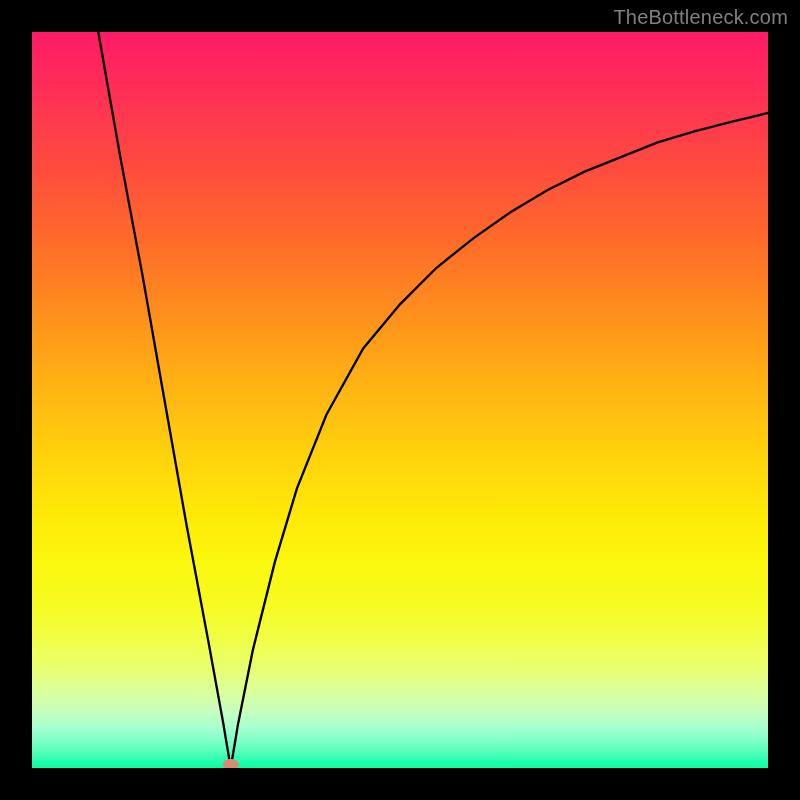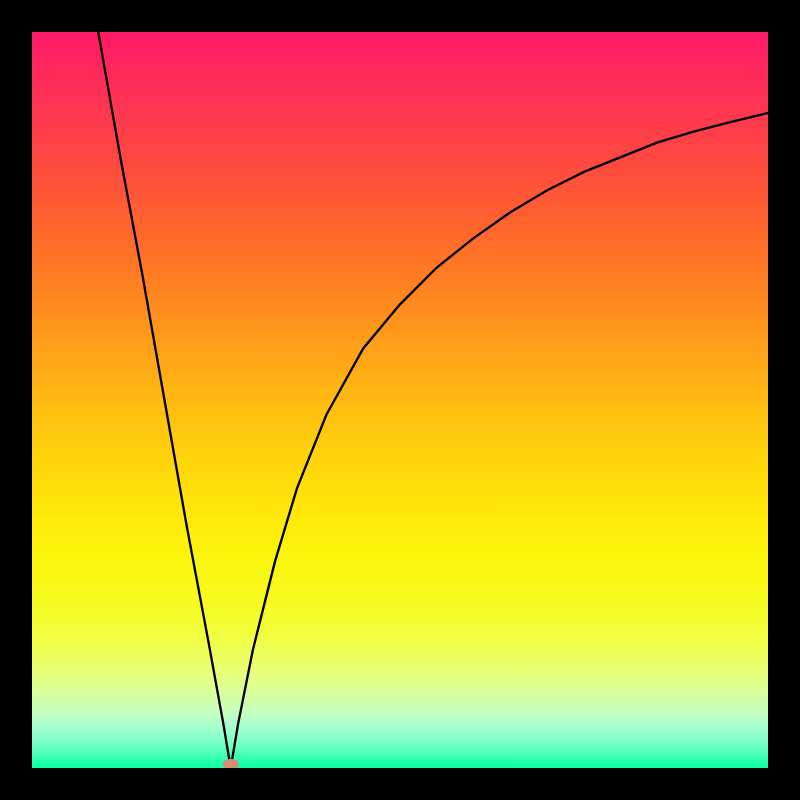--- a/index.html
+++ b/index.html
@@ -62,20 +62,21 @@
     top: 0;
     width: 736px;
     height: 736px;
     display: block;
   }
 </style>
 </head>
 <body>
 
 <div class="frame">
+  <div class="watermark">TheBottleneck.com</div>
   <div class="plot">
     <svg class="curve-svg" viewBox="0 0 100 100" preserveAspectRatio="none">
       <path id="left-branch-path" fill="none" stroke="#000" stroke-width="0.32" stroke-linecap="round" d="M9.000 0.000 L12.000 17.000 L15.000 33.000 L18.000 50.000 L21.000 67.000 L24.000 83.000 L26.000 94.000 L27.000 100.000"></path>
       <path id="right-branch-path" fill="none" stroke="#000" stroke-width="0.32" stroke-linecap="round" d="M27.000 100.000 L28.000 94.000 L30.000 84.000 L33.000 72.000 L36.000 62.000 L40.000 52.000 L45.000 43.000 L50.000 37.000 L55.000 32.000 L60.000 28.000 L65.000 24.500 L70.000 21.500 L75.000 19.000 L80.000 17.000 L85.000 15.000 L90.000 13.500 L95.000 12.200 L100.000 11.000"></path>
       <ellipse id="min-marker" rx="1.1" ry="0.75" cx="27" cy="99.5" fill="#d98c74"></ellipse>
     </svg>
   </div>
 </div>
 
 </body></html>

